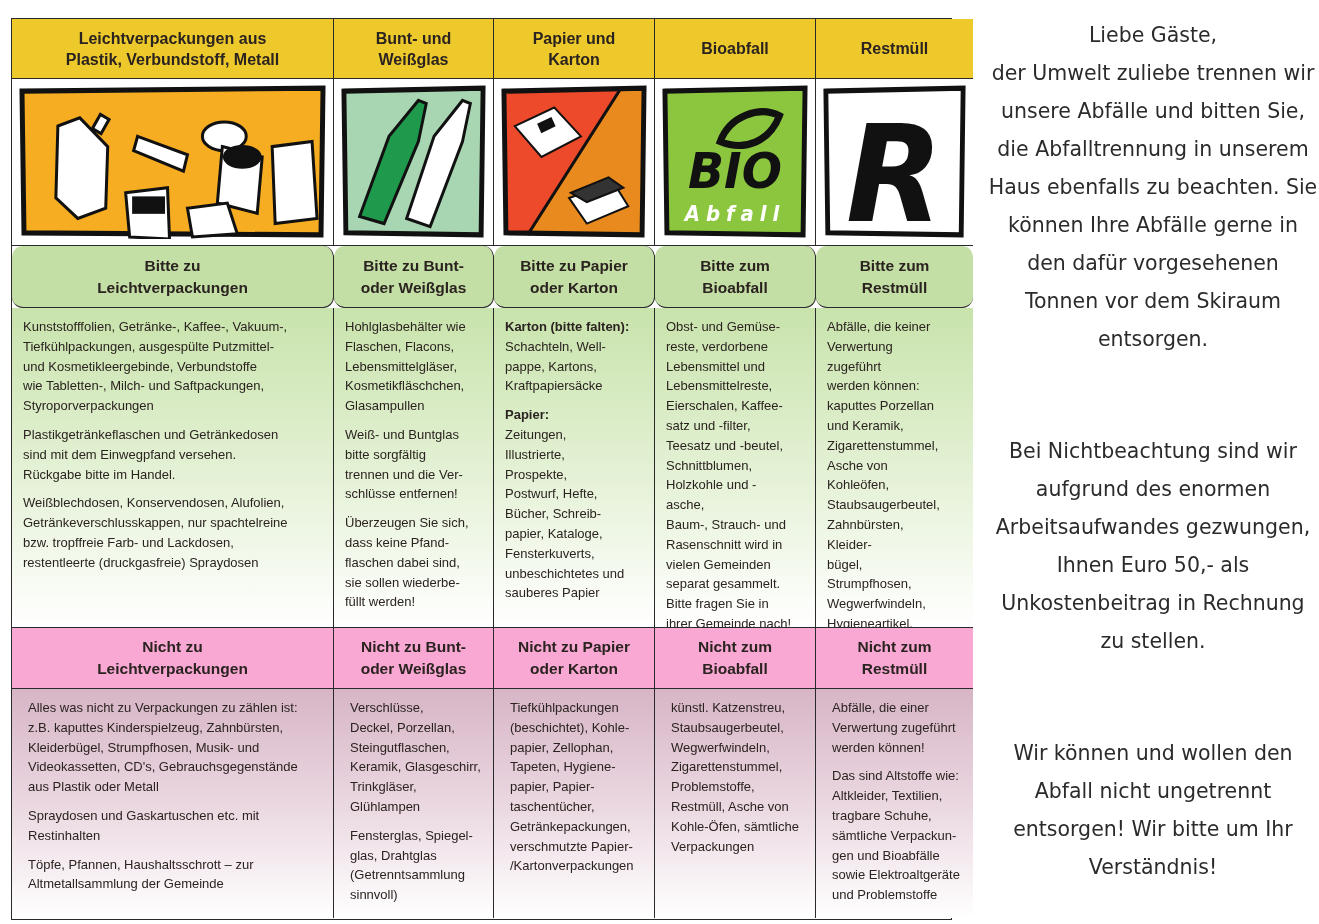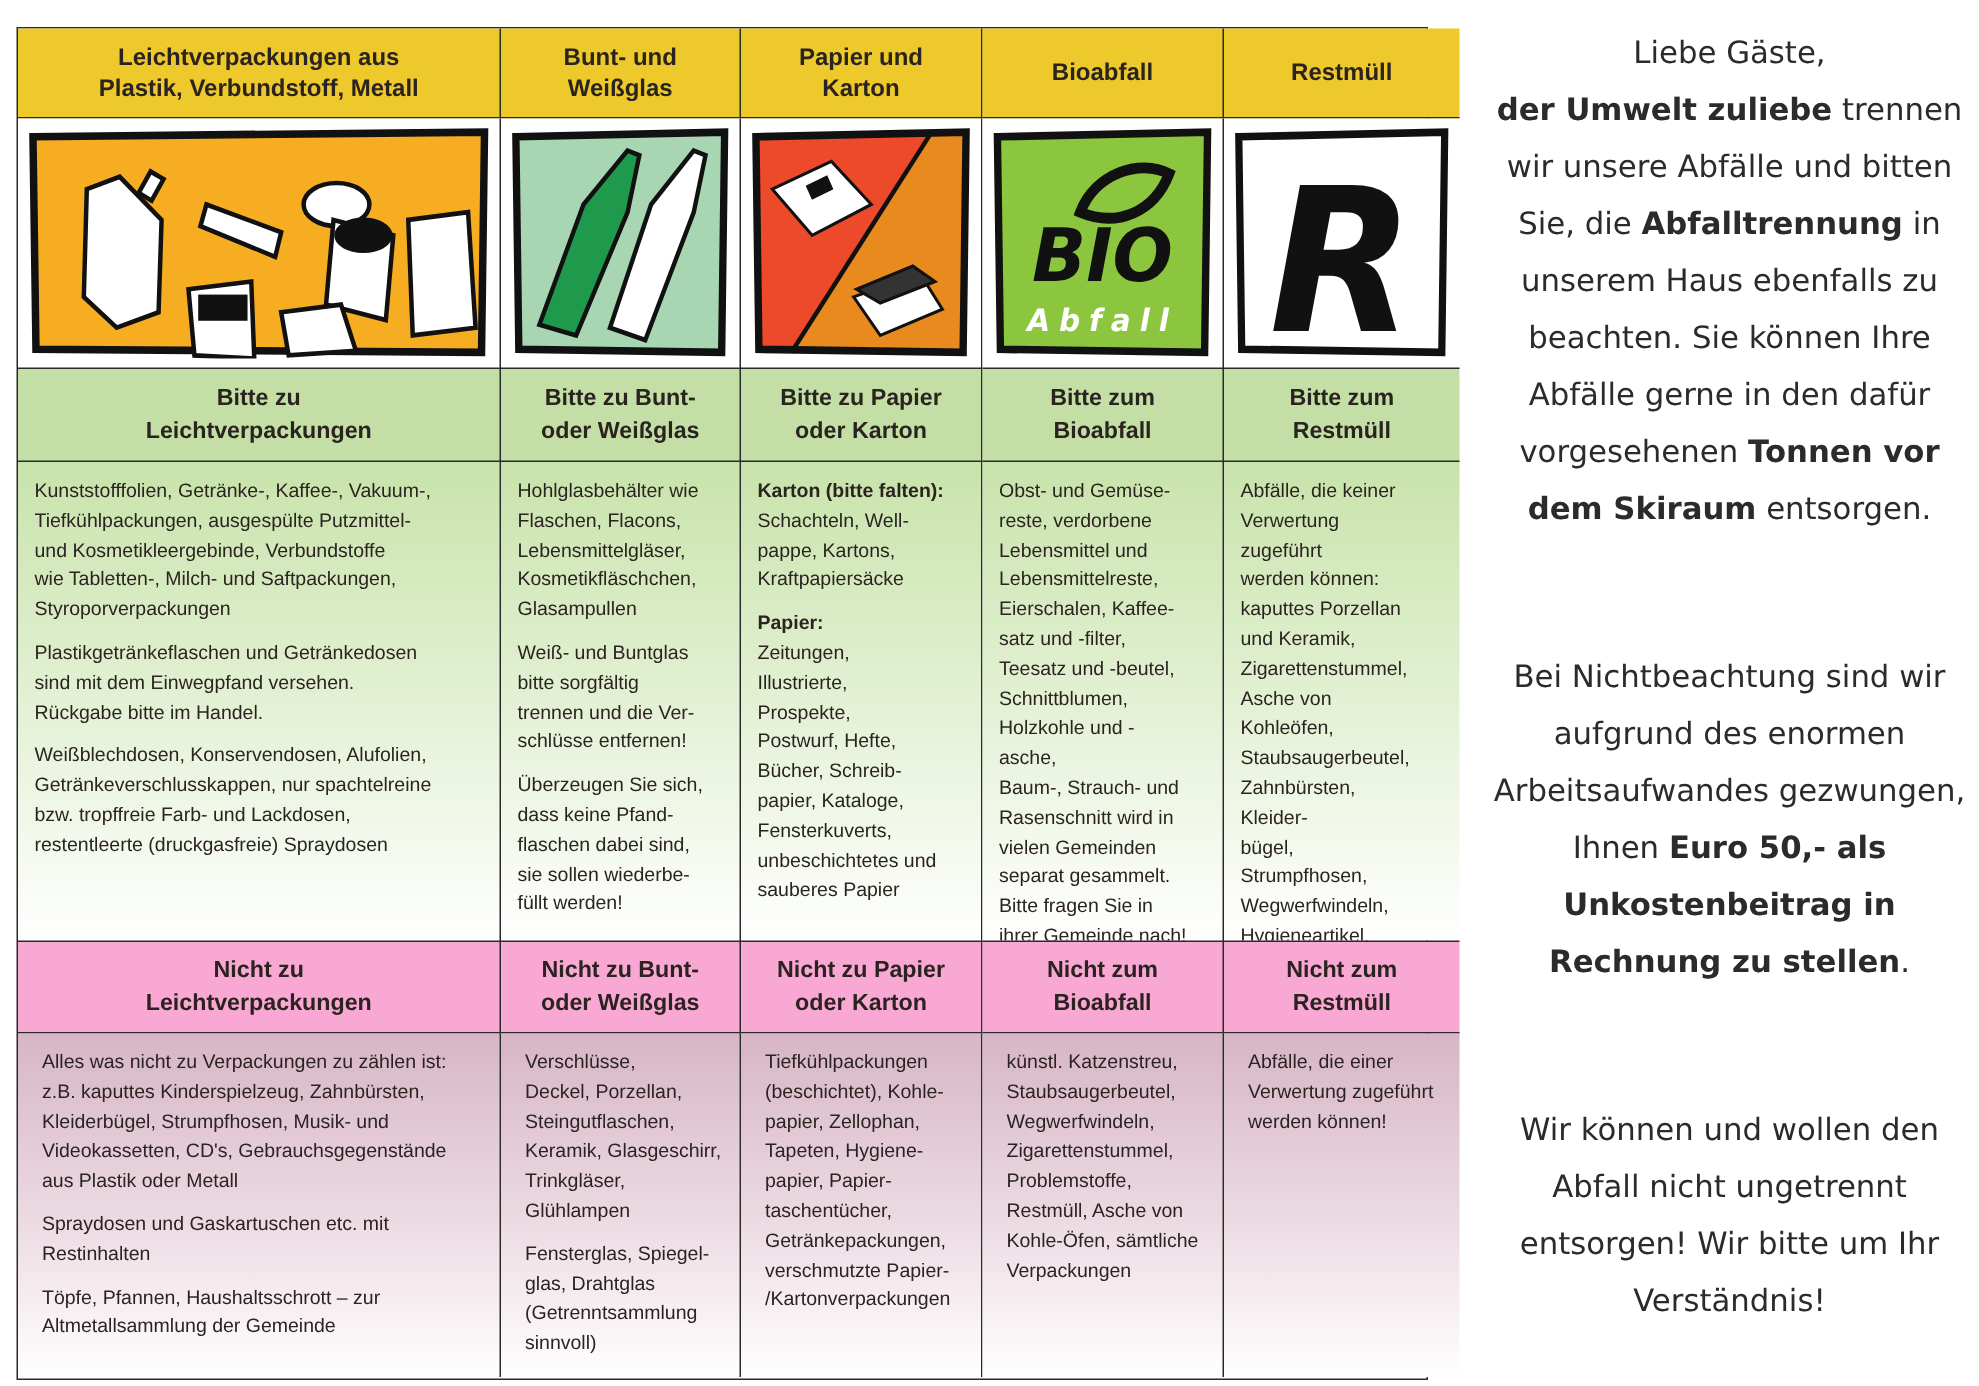--- a/index.html
+++ b/index.html
@@ -5,29 +5,29 @@
   html, body { margin:0; padding:0; background:#ffffff; }
   body { width:1319px; height:924px; position:relative; overflow:hidden; font-family:"Liberation Sans", sans-serif; color:#231f20; }
   .table { position:absolute; left:11px; top:18px; width:941px; height:902px; border:1.5px solid #2a2a2a; box-sizing:border-box; }
   .grid { display:grid; grid-template-columns:322px 160px 161px 161px 157px; grid-template-rows:60px 167px 62px 320px 61px 229px; width:100%; height:100%; }
   .cell { border-right:1.5px solid #2a2a2a; border-bottom:1.5px solid #2a2a2a; box-sizing:border-box; overflow:hidden; }
   .cell.last { border-right:none; }
   .cell.bottom { border-bottom:none; }
   .hdr { background:#edc92b; display:flex; align-items:center; justify-content:center; text-align:center; font-weight:bold; font-size:16px; line-height:21px; color:#2b2320; padding:0 4px; }
   .img { background:#ffffff; display:flex; align-items:center; justify-content:center; padding:6px;font-style:italic; }
   .img svg { width:100%; height:100%; display:block; }
-  .ghdr { background:#c3dfa5; display:flex; align-items:center; justify-content:center; text-align:center; font-weight:bold; font-size:15.5px; line-height:22px; color:#2b2320; }
+  .ghdr { background:#c3dfa5; display:flex; align-items:center; justify-content:center; text-align:center; font-weight:bold; font-size:15.5px; line-height:22px; color:#2b2320;border-radius:11px; }
   .phdr { background:#f9a8d4; display:flex; align-items:center; justify-content:center; text-align:center; font-weight:bold; font-size:15.5px; line-height:22px; color:#2b2320; }
   .gbody { background:linear-gradient(#c8e3ab 0%, #e6f2d8 55%, #ffffff 100%); padding:9px 24px 0 11px; font-size:13px; line-height:19.8px; color:#2b2320; }
   .pbody { background:linear-gradient(#d7b5c6 0%, #ecdbe3 55%, #ffffff 100%); padding:9px 9px 0 16px; font-size:13px; line-height:19.8px; color:#2b2320; }
   .para { margin:0 0 9px 0; white-space:pre-line; }
   .para b { font-weight:bold; }
   .side { position:absolute; left:988px; top:16px; width:330px; text-align:center; font-family:"DejaVu Sans", sans-serif; font-size:20.5px; line-height:38px; color:#2b2b2b; }
   .side p { margin:0; }
-  .side .b { font-weight:bold; }
+  .side .b { font-weight:normal; }
 </style>
 </head>
 <body>
 
 <div class="table">
   <div class="grid">
 
     <div class="cell hdr">
         <span style="white-space:pre-line">Leichtverpackungen aus
 Plastik, Verbundstoff, Metall</span>
@@ -263,20 +263,27 @@
 Zigarettenstummel,
 Problemstoffe,
 Restmüll, Asche von
 Kohle-Öfen, sämtliche
 Verpackungen</p>
     </div>
     <div class="cell pbody bottom last">
       <p class="para">Abfälle, die einer
 Verwertung zugeführt
 werden können!</p>
+      <p class="para">Das sind Altstoffe wie:
+Altkleider, Textilien,
+tragbare Schuhe,
+sämtliche Verpackun-
+gen und Bioabfälle
+sowie Elektroaltgeräte
+und Problemstoffe</p>
     </div>
   </div>
 </div>
 
 <div class="side">
   <p>Liebe Gäste,</p>
   <p style="margin-top:0px">
     <span class="b">der Umwelt zuliebe</span>
     <span>trennen wir unsere Abfälle und bitten Sie, die</span>
     <span class="b">Abfalltrennung</span>

